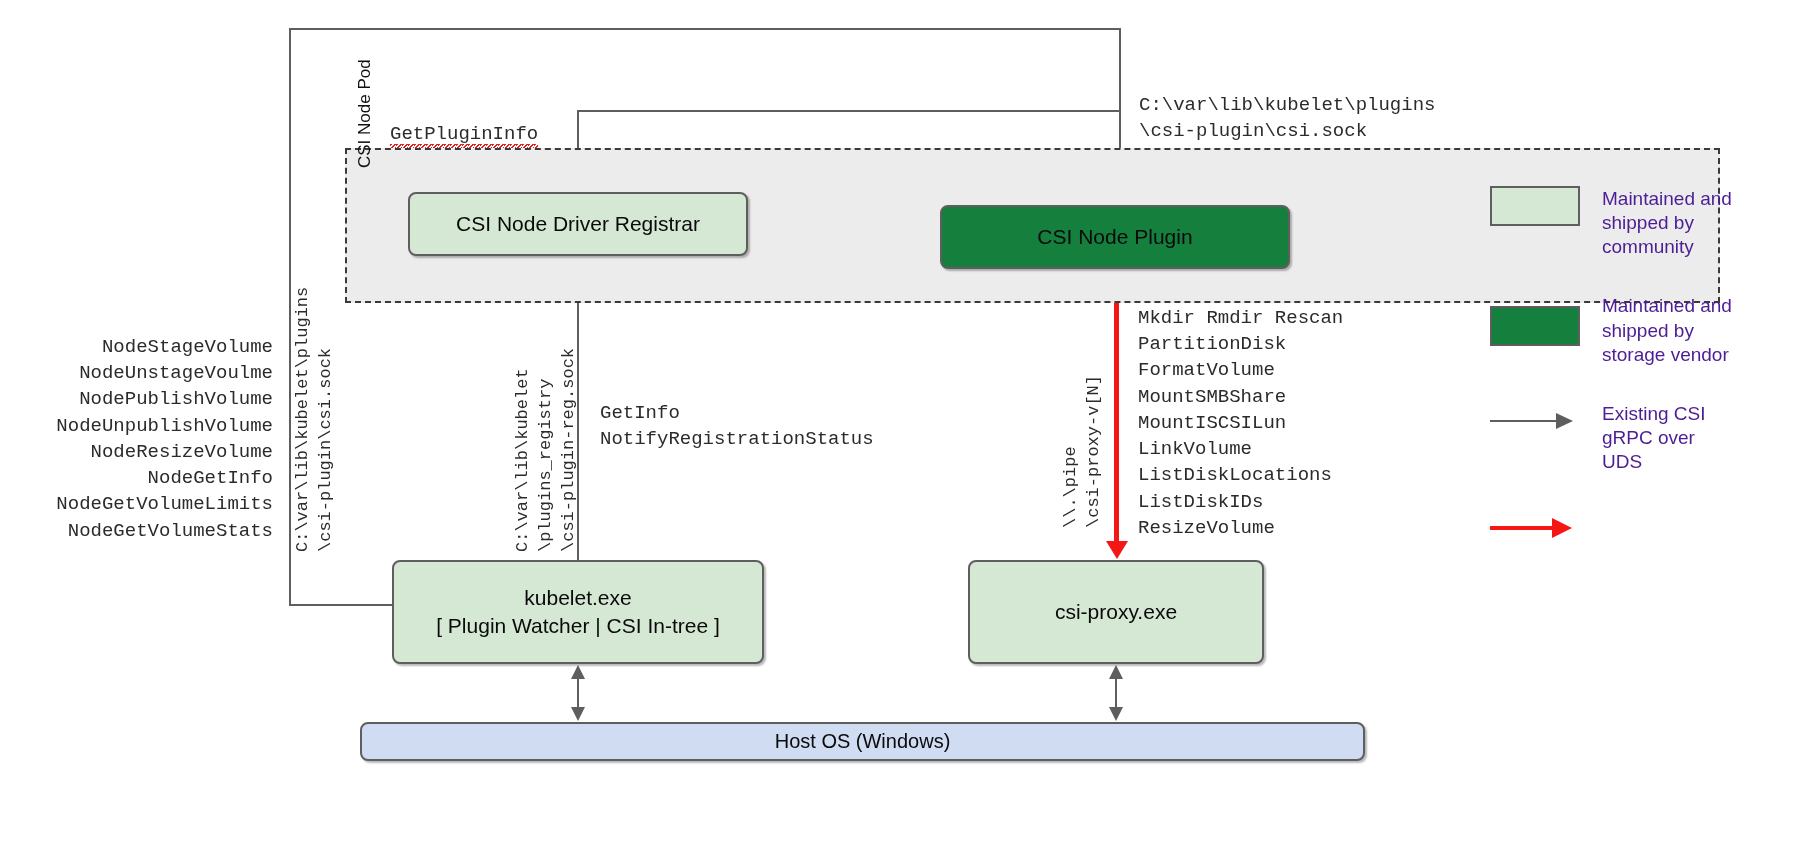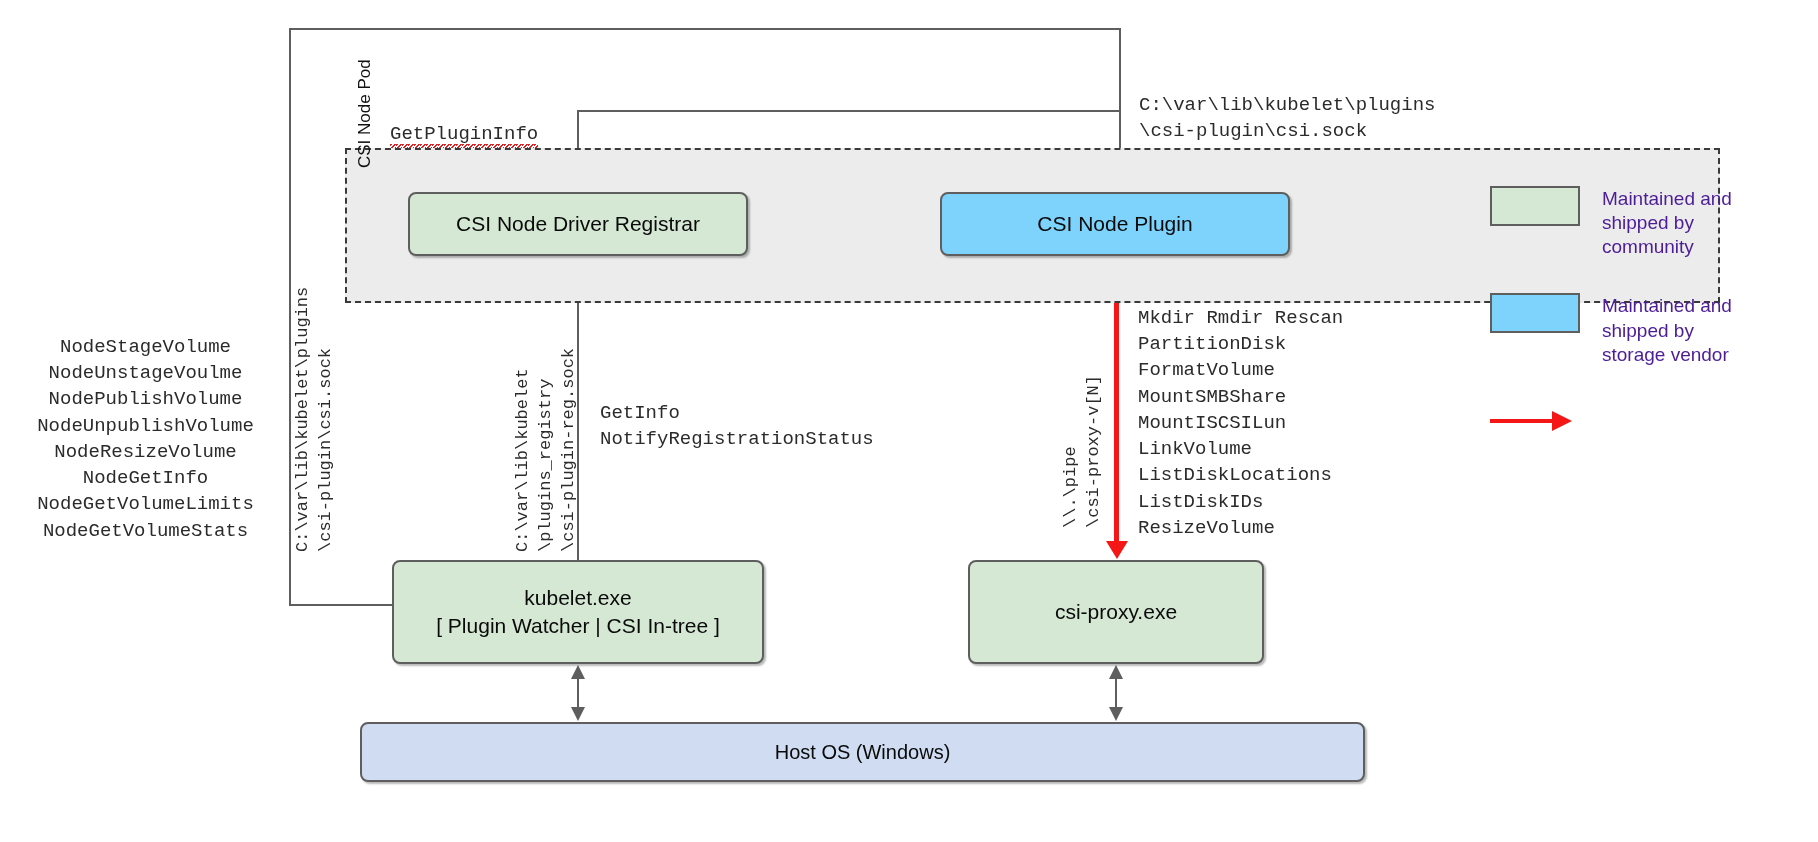--- a/index.html
+++ b/index.html
@@ -47,28 +47,28 @@
     display: flex;
     align-items: center;
     justify-content: center;
     text-align: center;
     font-size: 21px;
     color: #0a0a0a;
     line-height: 1.35;
     box-shadow: 2px 2px 2px rgba(0,0,0,0.28);
   }
   .green { background: #d5e8d4; }
-  .yellow { background: #7dd3fc; }
+  .yellow { background: #15803d; margin-top: 13px; }
   .blue { background: #cfdcf2; }
 
   #box-registrar { left: 408px; top: 192px; width: 340px; height: 64px; }
   #box-nodeplugin { left: 940px; top: 192px; width: 350px; height: 64px; }
   #box-kubelet { left: 392px; top: 560px; width: 372px; height: 104px; }
   #box-csiproxy { left: 968px; top: 560px; width: 296px; height: 104px; }
-  #box-hostos { left: 360px; top: 722px; width: 1005px; height: 60px; font-size: 20px; }
+  #box-hostos { left: 360px; top: 722px; width: 1005px; height: 39px; font-size: 20px; }
 
   
   .txt {
     position: absolute;
     font-family: "Liberation Mono", monospace;
     font-size: 19px;
     color: #2b2b2b;
     line-height: 1.38;
     white-space: pre;
   }
@@ -79,21 +79,21 @@
     margin-top: 8px;
   }
   #label-getplugininfo .squiggle {
     background-image: repeating-linear-gradient(135deg, #e02020 0 1.5px, transparent 1.5px 3px);
     background-repeat: repeat-x;
     background-position: 0 100%;
     background-size: 6px 4px;
     padding-bottom: 3px;
   }
   #label-csi-sock-path { left: 1139px; top: 92px; }
-  #label-nodeops { left: 18px; top: 334px; text-align: center; width: 255px; }
+  #label-nodeops { left: 18px; top: 334px; text-align: right; width: 255px; }
   #label-getinfo { left: 600px; top: 400px; }
   #label-proxyops { left: 1138px; top: 305px; }
 
   .vtxt {
     position: absolute;
     font-family: "Liberation Mono", monospace;
     font-size: 17px;
     color: #2b2b2b;
     line-height: 1.35;
     white-space: pre;
@@ -274,20 +274,29 @@
 community</div>
     </div>
 
     <div class="legend-row">
       <div class="legend-swatch yellow"></div>
       <div class="legend-text">Maintained and
 shipped by
 storage vendor</div>
     </div>
 
+    <div class="legend-row">
+      <div class="legend-arrowcell">
+        <div class="shaft"></div>
+        <div class="head"></div>
+      </div>
+      <div class="legend-text">Existing CSI
+gRPC over
+UDS</div>
+    </div>
 
     <div class="legend-row">
       <div class="legend-arrowcell red-a">
         <div class="shaft"></div>
         <div class="head"></div>
       </div>
     </div>
 
   </div>
 

